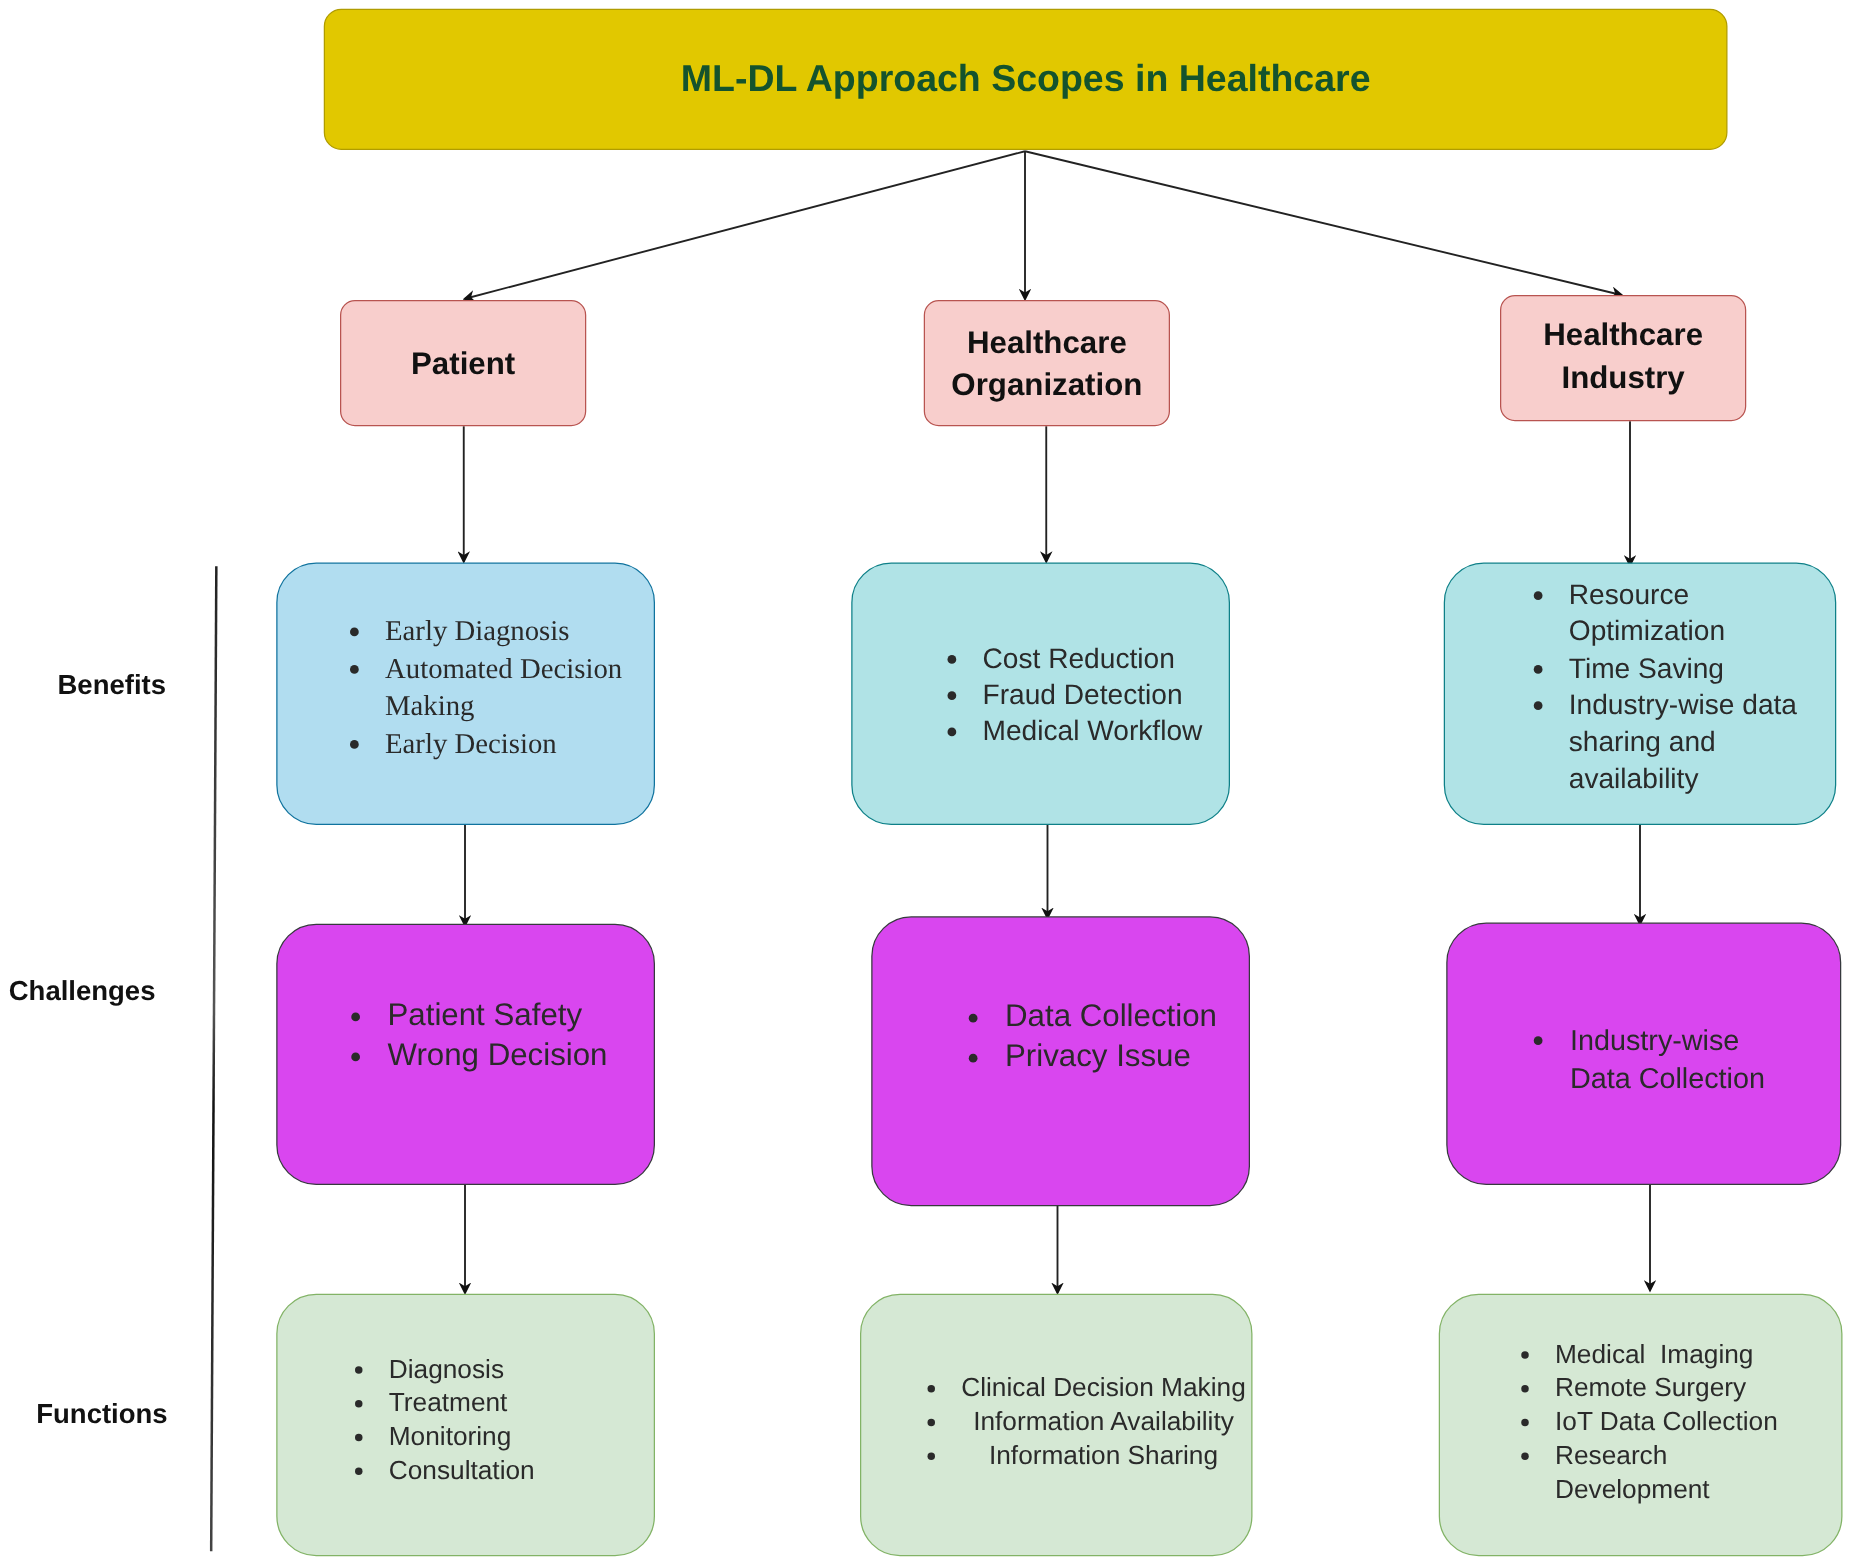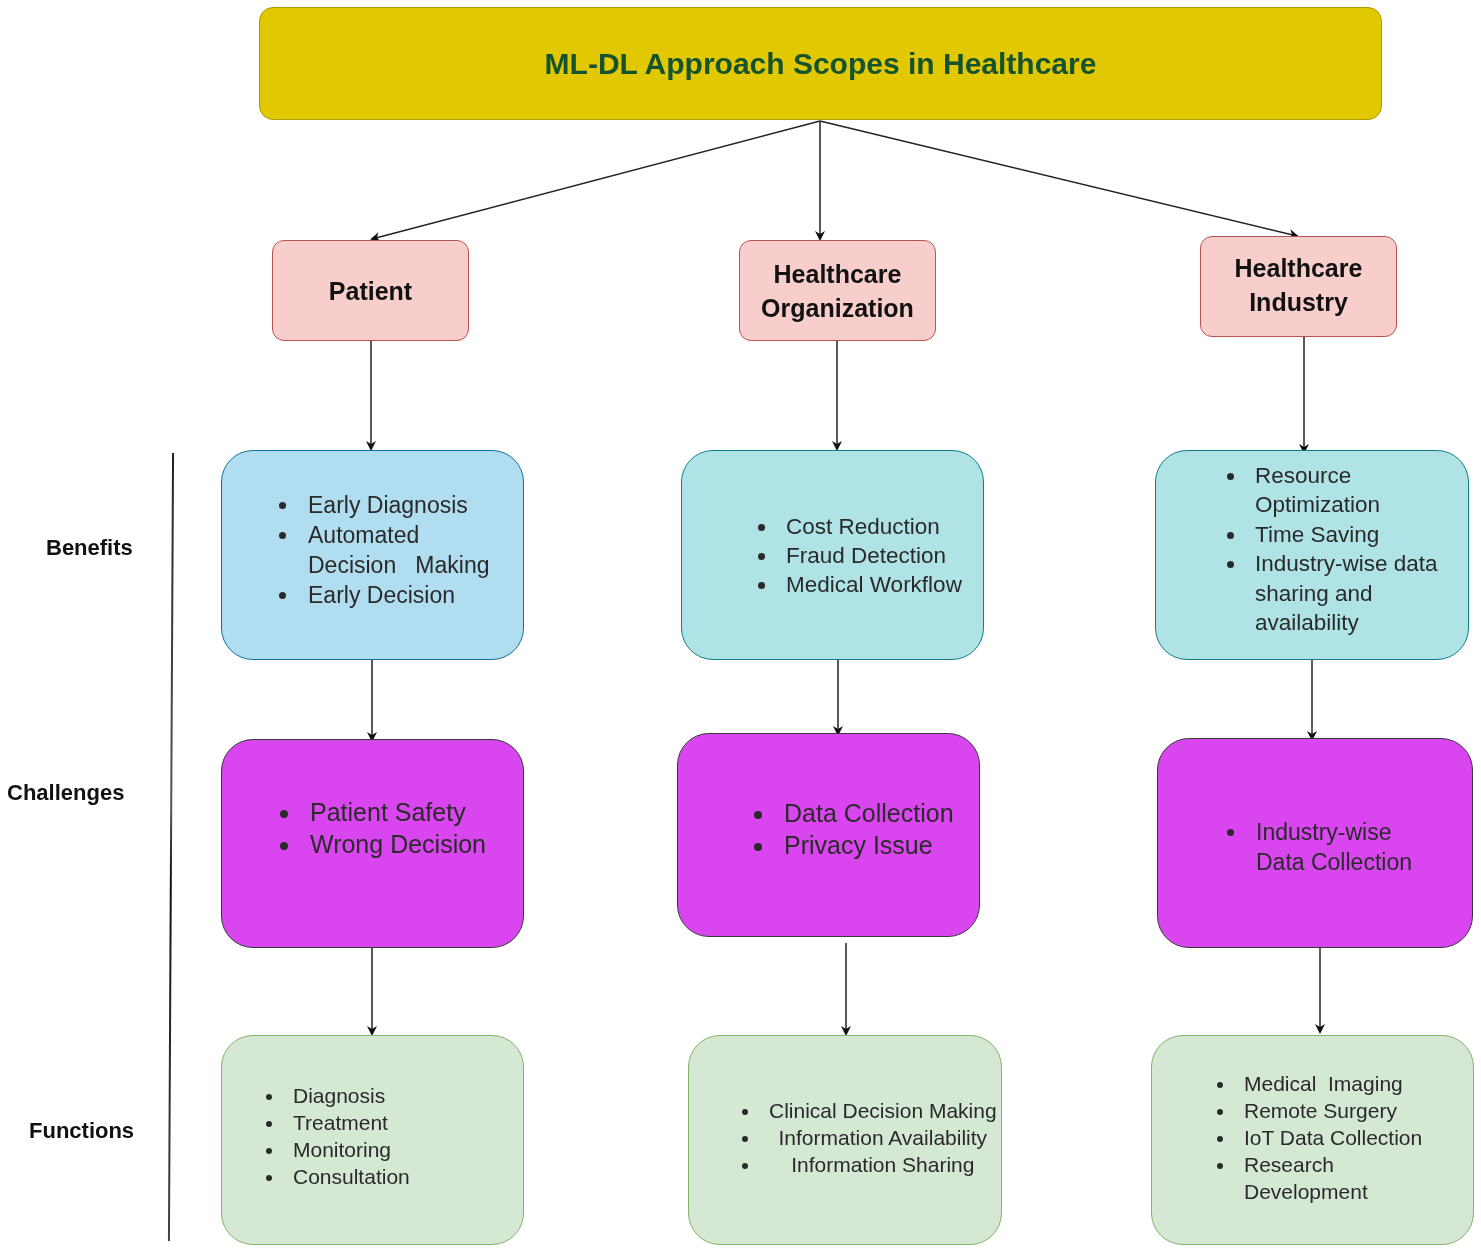--- a/index.html
+++ b/index.html
@@ -5,21 +5,21 @@
   html, body { margin: 0; padding: 0; background: #ffffff; }
   body { width: 1481px; height: 1252px; position: relative; overflow: hidden;
          font-family: "Liberation Sans", sans-serif; color: #1a1a1a; }
   #arrows { position: absolute; left: 0; top: 0; width: 1481px; height: 1252px; pointer-events: none; }
   .box { position: absolute; box-sizing: border-box; display: flex; align-items: center;
          justify-content: center; }
   .title-box { background: #e1c800; border: 1.5px solid #b09c00; border-radius: 14px;
                font-weight: bold; font-size: 30px; color: #14532d; }
   .entity { background: #f8cecc; border: 1.5px solid #b85450; border-radius: 12px;
             font-weight: bold; font-size: 25px; text-align: center; line-height: 34px; color: #111; }
-  .benefit-blue { background: #b1ddf0; border: 1.5px solid #10739e; border-radius: 32px; }
+  .benefit-blue { background: #b1ddf0; border: 1.5px solid #10739e; border-radius: 32px; font-family: Liberation Serif, serif; }
   .benefit-teal { background: #b0e3e6; border: 1.5px solid #0e8088; border-radius: 32px; }
   .challenge { background: #d946ef; border: 1.5px solid #36393d; border-radius: 32px; }
   .function { background: #d5e8d4; border: 1.5px solid #82b366; border-radius: 32px; }
   ul.items { margin: 0; padding: 0 0 0 22px; list-style: disc; }
   ul.items li { padding-left: 8px; }
   .b-list { font-size: 23px; line-height: 30px; color: #2a2a2a; }
   .c-list { font-size: 25px; line-height: 32px; color: #2a2a2a; }
   .f-list { font-size: 21px; line-height: 27px; color: #2a2a2a; }
   .row-label { position: absolute; font-weight: bold; font-size: 22px; color: #111; }
   .divider { position: absolute; left: 170px; top: 453px; width: 2px; height: 788px;
@@ -101,33 +101,33 @@
     <li>Industry-wise data sharing and availability</li>
   </ul>
 </div>
 
 <div class="box challenge" style="left:221px; top:739px; width:303px; height:209px; justify-content:flex-start; padding-left:58px; align-items:flex-start; padding-top:56px;">
   <ul class="items c-list">
     <li>Patient Safety</li>
     <li>Wrong Decision</li>
   </ul>
 </div>
-<div class="box challenge" style="left:677px; top:733px; width:303px; height:204px; justify-content:flex-start; padding-left:76px; align-items:flex-start; padding-top:63px;">
+<div class="box challenge" style="left:697px; top:733px; width:303px; height:232px; justify-content:flex-start; padding-left:76px; align-items:flex-start; padding-top:63px;">
   <ul class="items c-list">
     <li>Data Collection</li>
     <li>Privacy Issue</li>
   </ul>
 </div>
 <div class="box challenge" style="left:1157px; top:738px; width:316px; height:210px; justify-content:flex-start; padding-left:68px; align-items:flex-start; padding-top:66px;">
   <ul class="items b-list" style="width:190px;margin-top:12px;">
     <li>Industry-wise Data Collection</li>
   </ul>
 </div>
 
-<div class="box function" style="left:221px; top:1035px; width:303px; height:210px; justify-content:flex-start; padding-left:41px; padding-bottom:8px;">
+<div class="box function" style="left:221px; top:1035px; width:303px; height:210px; justify-content:flex-start; padding-left:59px; padding-bottom:8px;">
   <ul class="items f-list">
     <li>Diagnosis</li>
     <li>Treatment</li>
     <li>Monitoring</li>
     <li>Consultation</li>
   </ul>
 </div>
 <div class="box function" style="left:688px; top:1035px; width:314px; height:210px; justify-content:flex-start; padding-left:50px; padding-bottom:6px;">
   <ul class="items f-list" style="text-align:center;">
     <li>Clinical Decision Making</li>

